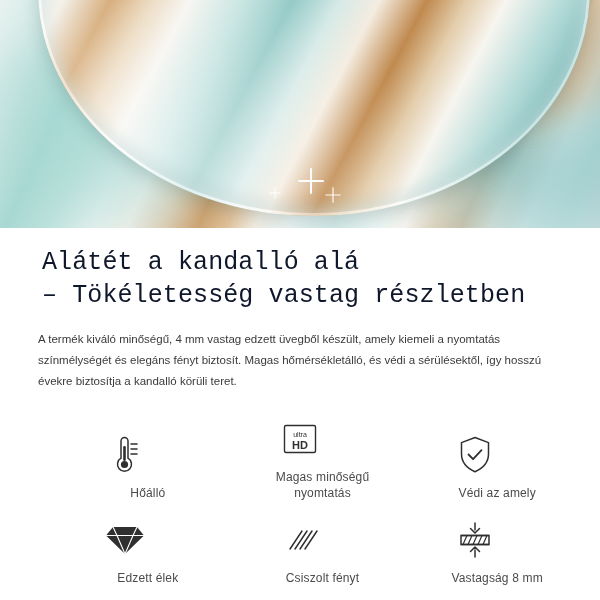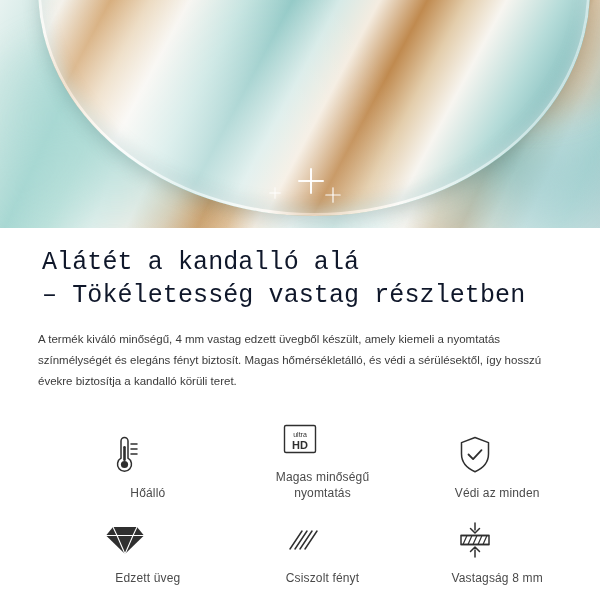--- a/index.html
+++ b/index.html
@@ -273,31 +273,31 @@
         <div class="feature-label">Magas minőségű nyomtatás</div>
       </div>
 
       <div class="feature">
         <div class="feature-icon">
           <svg width="36" height="42" viewBox="0 0 36 42" fill="none" stroke="#2f2f2f" stroke-width="1.5">
             <path d="M18 3.5 4.5 8.6v11.2c0 8.6 5.7 14.6 13.5 18 7.8-3.4 13.5-9.4 13.5-18V8.6z" stroke-linejoin="round"></path>
             <path d="M11.5 20.5l4.6 4.6 8.4-9" stroke-linecap="round" stroke-linejoin="round" stroke-width="1.8"></path>
           </svg>
         </div>
-        <div class="feature-label">Védi az minden</div>
+        <div class="feature-label">Védi az amely</div>
       </div>
 
       <div class="feature">
         <div class="feature-icon">
           <svg width="40" height="34" viewBox="0 0 40 34">
             <path d="M8 4h24l7 8.5L20 31 1 12.5z" fill="#2f2f2f"></path>
             <path d="M8 4l4 8.5M32 4l-4 8.5M1 12.5h38M12 12.5L20 31M28 12.5L20 31" stroke="#ffffff" stroke-width="1.1" fill="none"></path>
           </svg>
         </div>
-        <div class="feature-label">Edzett üveg</div>
+        <div class="feature-label">Edzett élek</div>
       </div>
 
       <div class="feature">
         <div class="feature-icon">
           <svg width="38" height="34" viewBox="0 0 38 34" fill="none" stroke="#2f2f2f" stroke-width="1.5" stroke-linecap="round">
             <path d="M14 26 L26 8"></path>
             <path d="M19 26 L31 8"></path>
             <path d="M24 26 L36 8"></path>
             <path d="M9 26 L21 8"></path>
           </svg>

